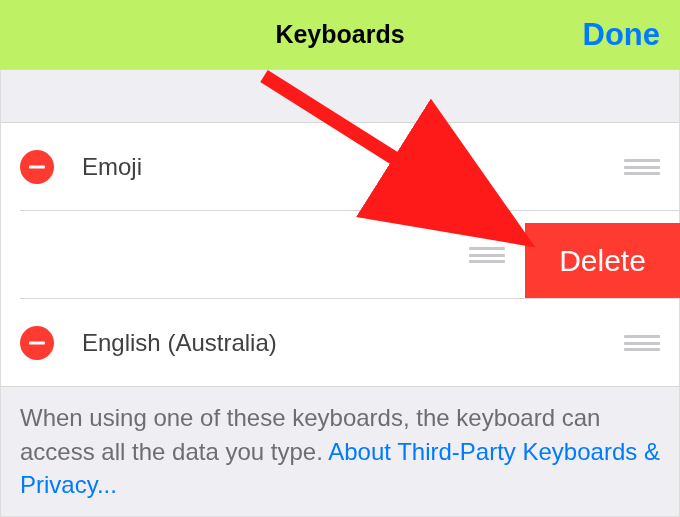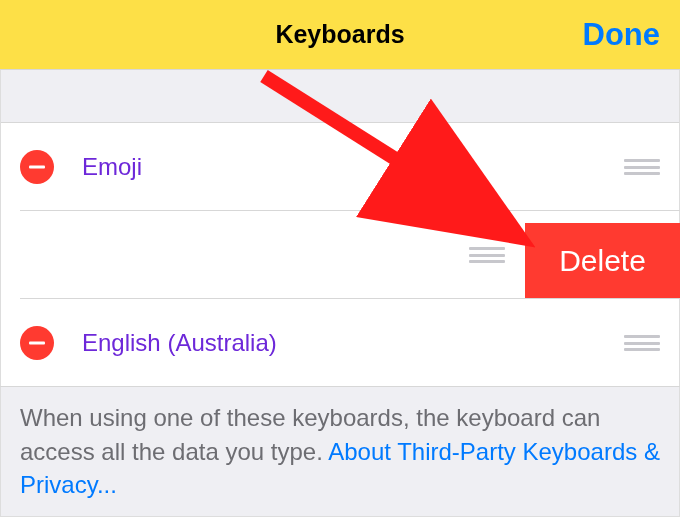--- a/index.html
+++ b/index.html
@@ -19,21 +19,21 @@
     .frame {
       position: absolute;
       inset: 0;
       border: 1px solid #ddd;
     }
 
     
     .nav {
       position: relative;
       height: 70px;
-      background: #fde047;
+      background: #bef264;
       border-bottom: 1px solid #d7d7d7;
       display: flex;
       align-items: center;
       justify-content: center;
     }
     .nav-title {
       font-size: 25px;
       font-weight: 600;
       color: #000;
     }
@@ -102,21 +102,21 @@
 
     .row-text {
       flex: 1;
       display: flex;
       flex-direction: column;
       justify-content: center;
       overflow: hidden;
     }
     .row-title {
       font-size: 24px;
-      color: #6d28d9;
+      color: #404040;
       line-height: 1.25;
     }
     .row-sub {
       font-size: 20px;
       color: #8a8a8e;
       line-height: 1.25;
     }
 
     .drag-handle {
       width: 36px;

